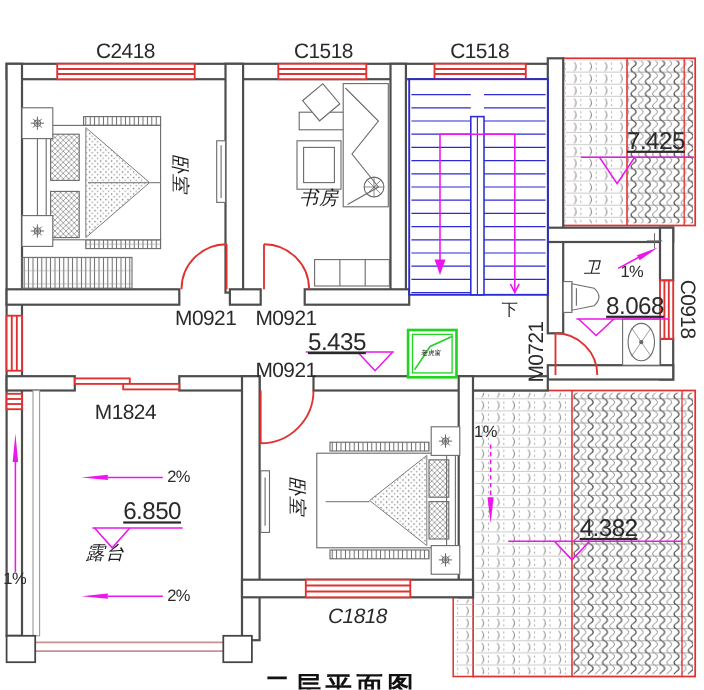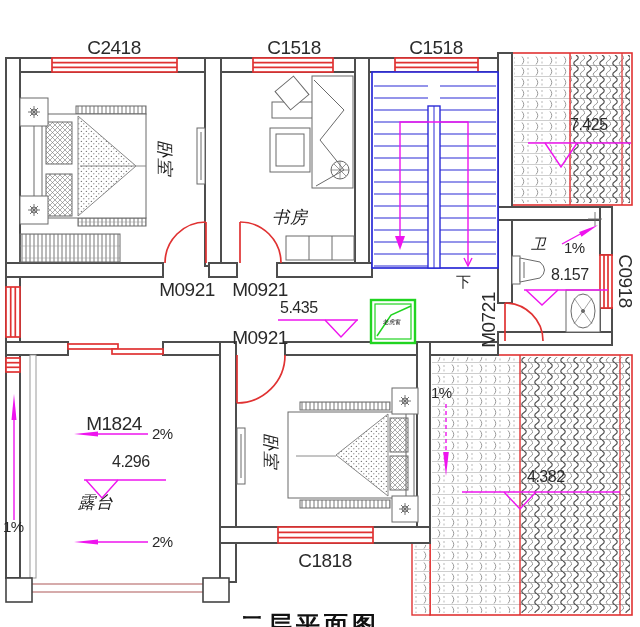--- a/index.html
+++ b/index.html
@@ -3,21 +3,21 @@
 <meta charset="utf-8">
 <style>
   html,body{margin:0;padding:0;background:#ffffff;}
   #plan{position:relative;width:640px;height:627px;background:#fff;overflow:hidden;
         font-family:"Liberation Sans",sans-serif;}
   #plan svg{position:absolute;left:0;top:0;}
   .lbl{position:absolute;color:#2a2a2a;white-space:nowrap;line-height:1;
        font-family:"Liberation Sans",sans-serif;letter-spacing:-0.5px;}
   .ctr{transform:translateX(-50%);}
   .code{font-size:19px;}
-  .num{font-size:16px;}
+  .num{font-size:22px;text-decoration:underline;}
   .pct{font-size:15px;}
   .room{font-size:17px;font-style:italic;color:#1c1c1c;letter-spacing:1px;}
   .rot90{transform:translate(-50%,-50%) rotate(90deg);}
   .rotm90{transform:translate(-50%,-50%) rotate(-90deg);}
   .rotroom{transform:translate(-50%,-50%) rotate(90deg);}
   .tiny{font-size:6px;letter-spacing:0;color:#111;}
   .title{font-size:24px;font-weight:bold;color:#111;letter-spacing:4px;}
 </style>
 </head>
 <body>
@@ -308,37 +308,37 @@
     <g>
           <line x1="562" y1="244" x2="584" y2="232"></line>
           <polygon points="598,225 581.5,236.7 579.1,232.1" fill="#ee14ee" stroke="none"></polygon>
         </g>
   </g>
 </svg>
 
   <div class="lbl code ctr" style="left:114px;top:38px;">C2418</div>
   <div class="lbl code ctr" style="left:294px;top:38px;">C1518</div>
   <div class="lbl code ctr" style="left:436px;top:38px;">C1518</div>
-  <div class="lbl code ctr" style="left:325px;top:551px;">C1818</div>
+  <div class="lbl code ctr" style="left:325px;top:551px;font-style:italic;">C1818</div>
   <div class="lbl code rot90" style="left:625px;top:281px;">C0918</div>
 
   <div class="lbl code ctr" style="left:187px;top:280px;">M0921</div>
   <div class="lbl code ctr" style="left:260px;top:280px;">M0921</div>
   <div class="lbl code ctr" style="left:260px;top:328px;">M0921</div>
-  <div class="lbl code ctr" style="left:114px;top:366px;margin-top:48px;">M1824</div>
+  <div class="lbl code ctr" style="left:114px;top:366px;">M1824</div>
   <div class="lbl code rotm90" style="left:488px;top:320px;">M0721</div>
 
   <div class="lbl num" style="left:570px;top:117px;">7.425</div>
   <div class="lbl num" style="left:280px;top:300px;">5.435</div>
-  <div class="lbl num" style="left:551px;top:267px;">8.157</div>
-  <div class="lbl num" style="left:112px;top:454px;">4.296</div>
+  <div class="lbl num" style="left:551px;top:267px;">8.068</div>
+  <div class="lbl num" style="left:112px;top:454px;">6.850</div>
   <div class="lbl num" style="left:527px;top:469px;">4.382</div>
 
   <div class="lbl room rotroom" style="left:164px;top:158px;">卧室</div>
-  <div class="lbl room ctr" style="left:290px;top:171px;margin-top:38px;">书房</div>
+  <div class="lbl room ctr" style="left:290px;top:171px;">书房</div>
   <div class="lbl room rotroom" style="left:270px;top:451px;">卧室</div>
   <div class="lbl room ctr" style="left:96px;top:494px;">露台</div>
   <div class="lbl room ctr" style="left:539px;top:236px;font-size:15px;">卫</div>
 
   <div class="lbl pct" style="left:152px;top:426px;">2%</div>
   <div class="lbl pct" style="left:152px;top:534px;">2%</div>
   <div class="lbl pct" style="left:3px;top:519px;">1%</div>
   <div class="lbl pct" style="left:431px;top:385px;">1%</div>
   <div class="lbl pct" style="left:564px;top:240px;">1%</div>
 

